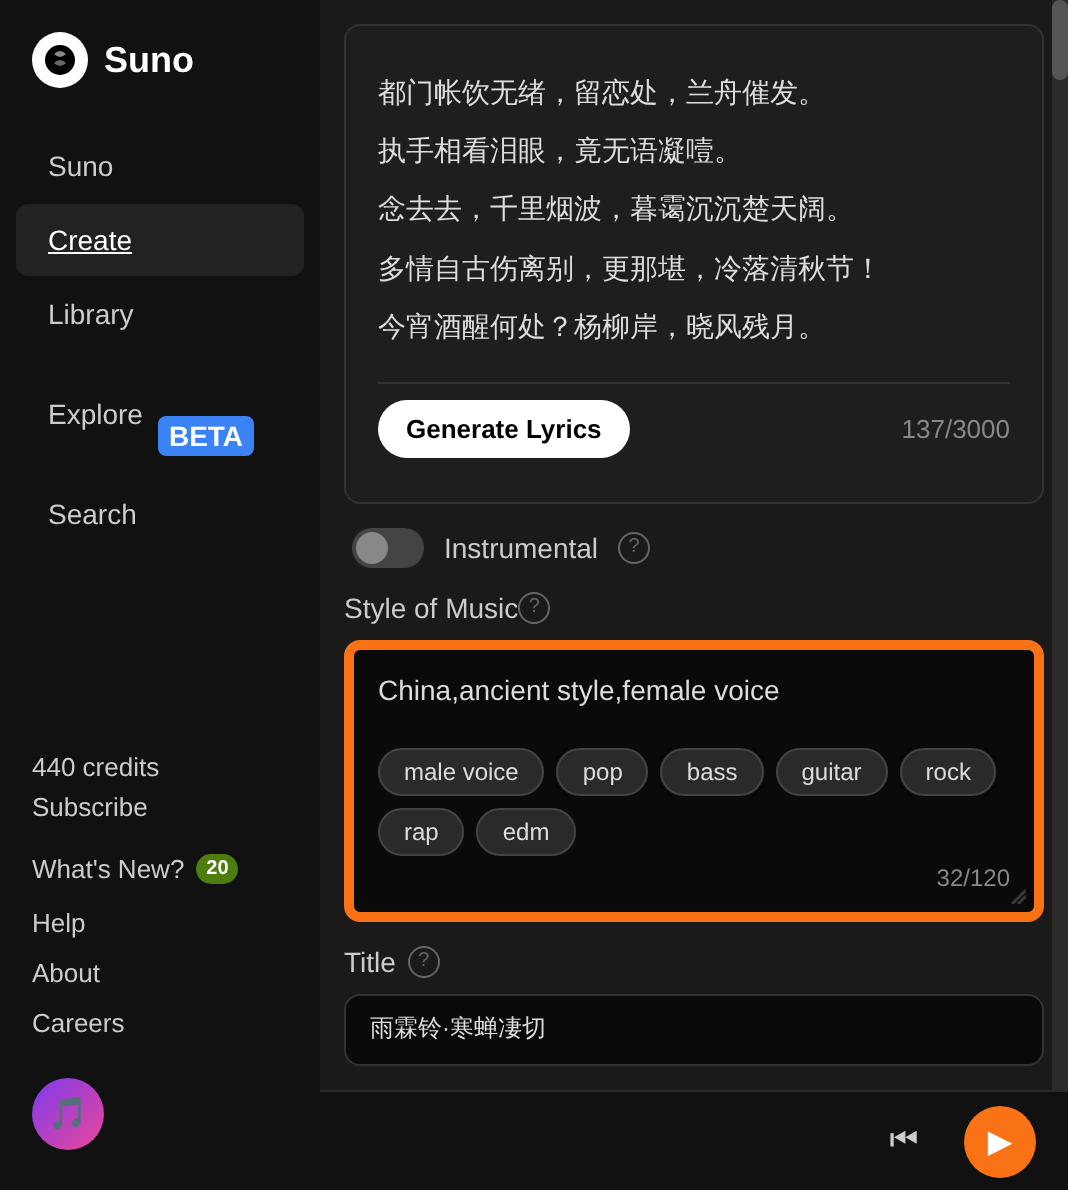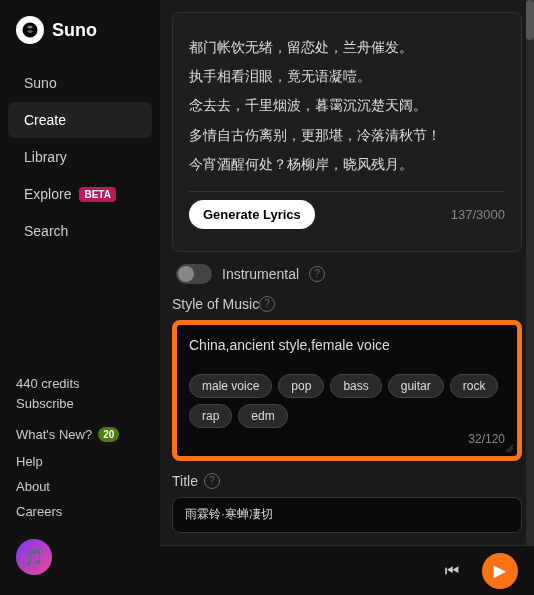--- a/index.html
+++ b/index.html
@@ -61,29 +61,31 @@
       color: #ccc;
       font-size: 14px;
       display: flex;
       align-items: center;
       gap: 8px;
     }
 
     .nav-item.active {
       background: #222;
       color: #fff;
+      text-decoration: underline;
     }
 
     .nav-item .beta-badge {
-      background: #be185d;
+      background: #3b82f6;
       color: #fff;
-      font-size: 10px;
+      font-size: 14px;
       padding: 2px 5px;
       border-radius: 4px;
       font-weight: 600;
+      margin-top: 22px;
     }
 
     .sidebar-divider {
       flex: 1;
     }
 
     .credits-section {
       padding: 8px 16px;
     }
 

